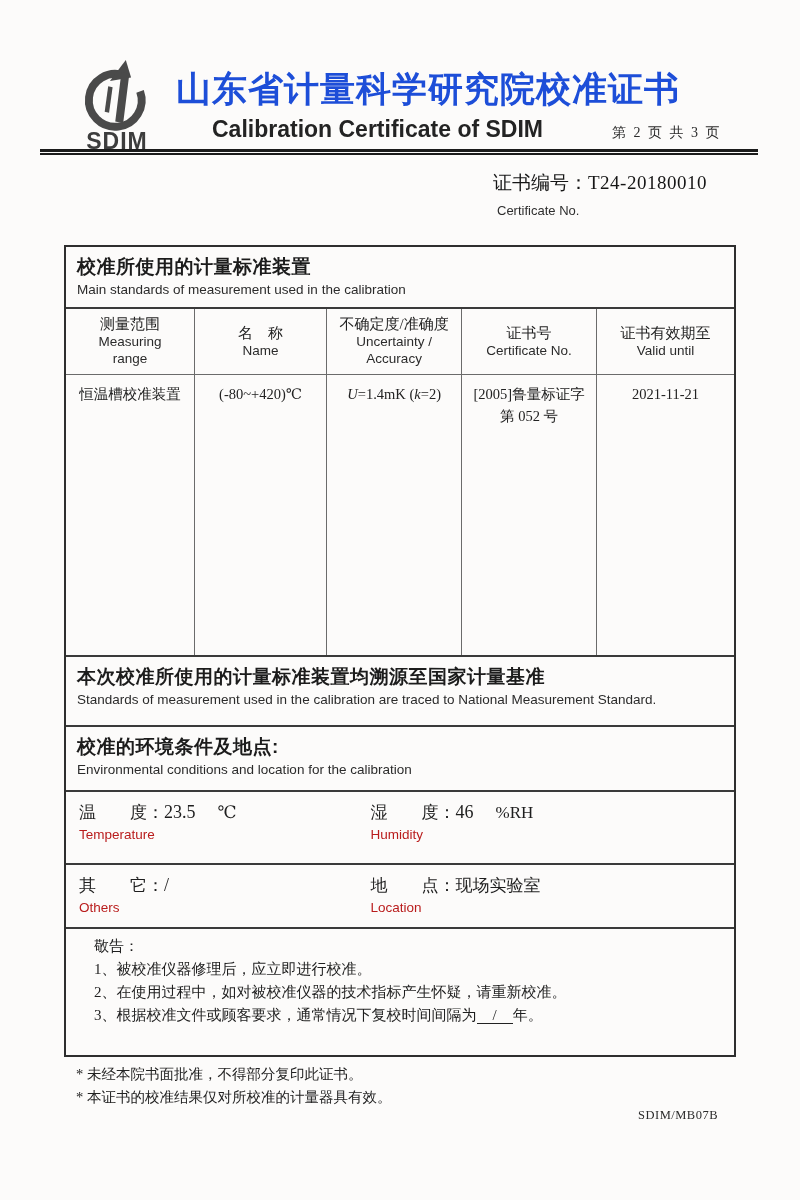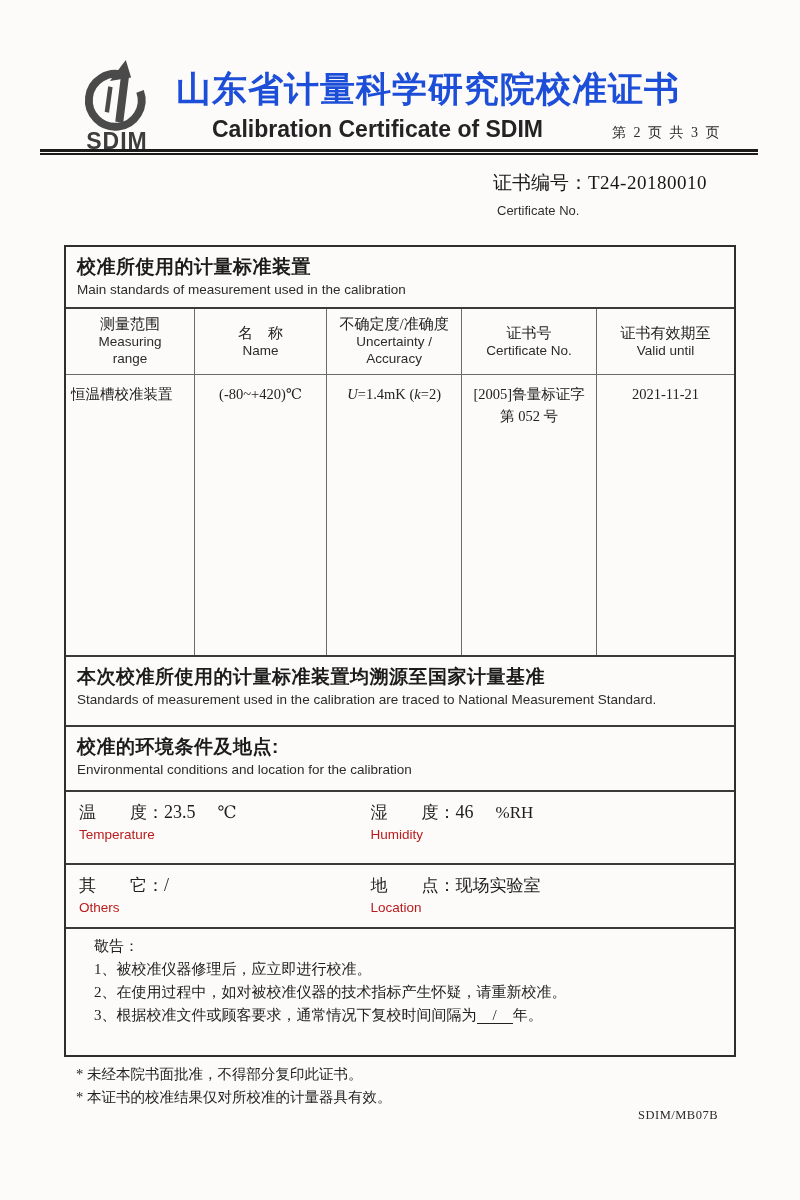--- a/index.html
+++ b/index.html
@@ -39,21 +39,21 @@
   .std-header, .std-body { display:grid; grid-template-columns:19.3% 19.8% 20.2% 20.2% 20.5%; }
   .std-header { border-top:2px solid #3a3a3a; height:68px; }
   .std-th { border-right:1px solid #6b6b6b; border-bottom:1px solid #6b6b6b;
     display:flex; flex-direction:column; justify-content:center; align-items:center; text-align:center; padding:2px 4px; }
   .std-th:last-child { border-right:none; }
   .std-th .cn { font-size:15px; color:#222; }
   .std-th .en { font-size:13.5px; color:#2b2b2b; font-family:"Liberation Sans","DejaVu Sans",sans-serif; line-height:1.25; }
   .std-body { height:280px; }
   .std-td { border-right:1px solid #6b6b6b; padding:8px 5px 0 5px; font-size:14.5px; text-align:center; color:#222; line-height:1.55; }
   .std-td:last-child { border-right:none; }
-  .std-td.name { text-align:left; padding-left:5px; }
+  .std-td.name { text-align:center; padding-left:5px; }
   .std-td i { font-style:italic; }
 
   .sec-trace { height:70px; border-top:2px solid #3a3a3a; }
   .sec-env-title { height:65px; border-top:2px solid #3a3a3a; }
 
   .env-row { border-top:2px solid #3a3a3a; display:flex; padding:9px 0 0 13px; }
   .env-row.temp { height:73px; }
   .env-row.others { height:64px; }
   .env-col-l { width:44.5%; }
   .env-col-r { flex:1; }

